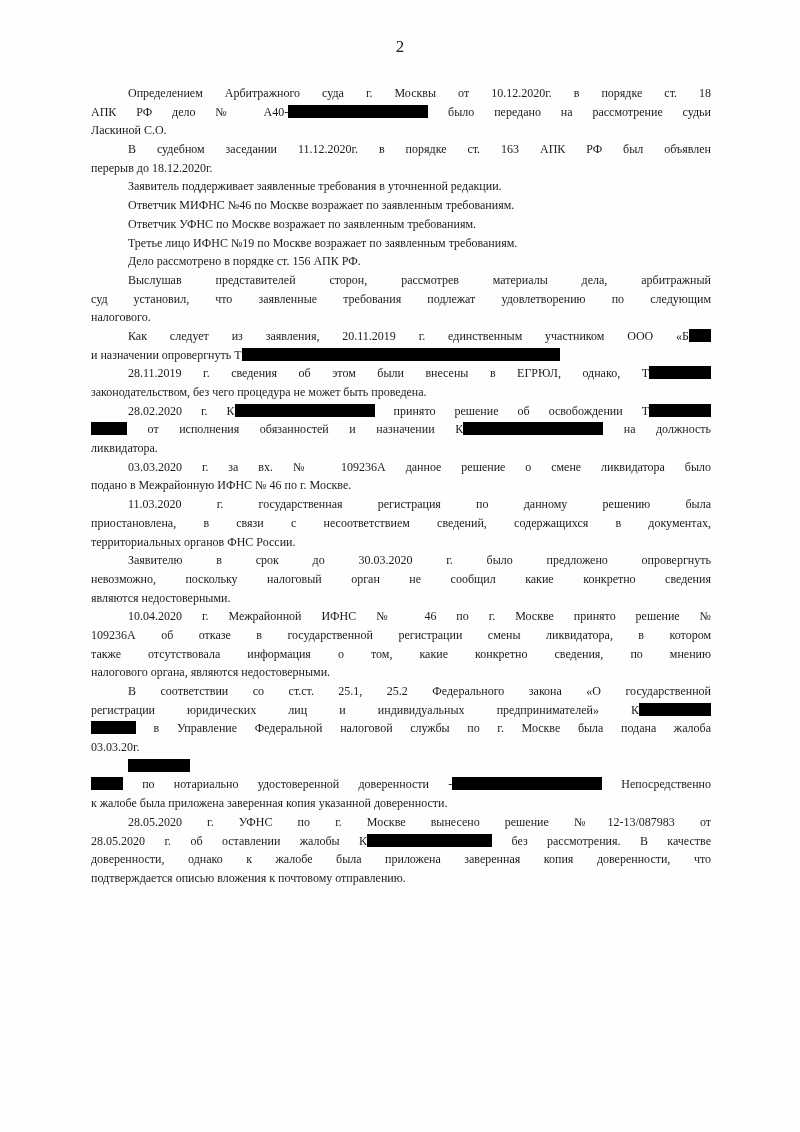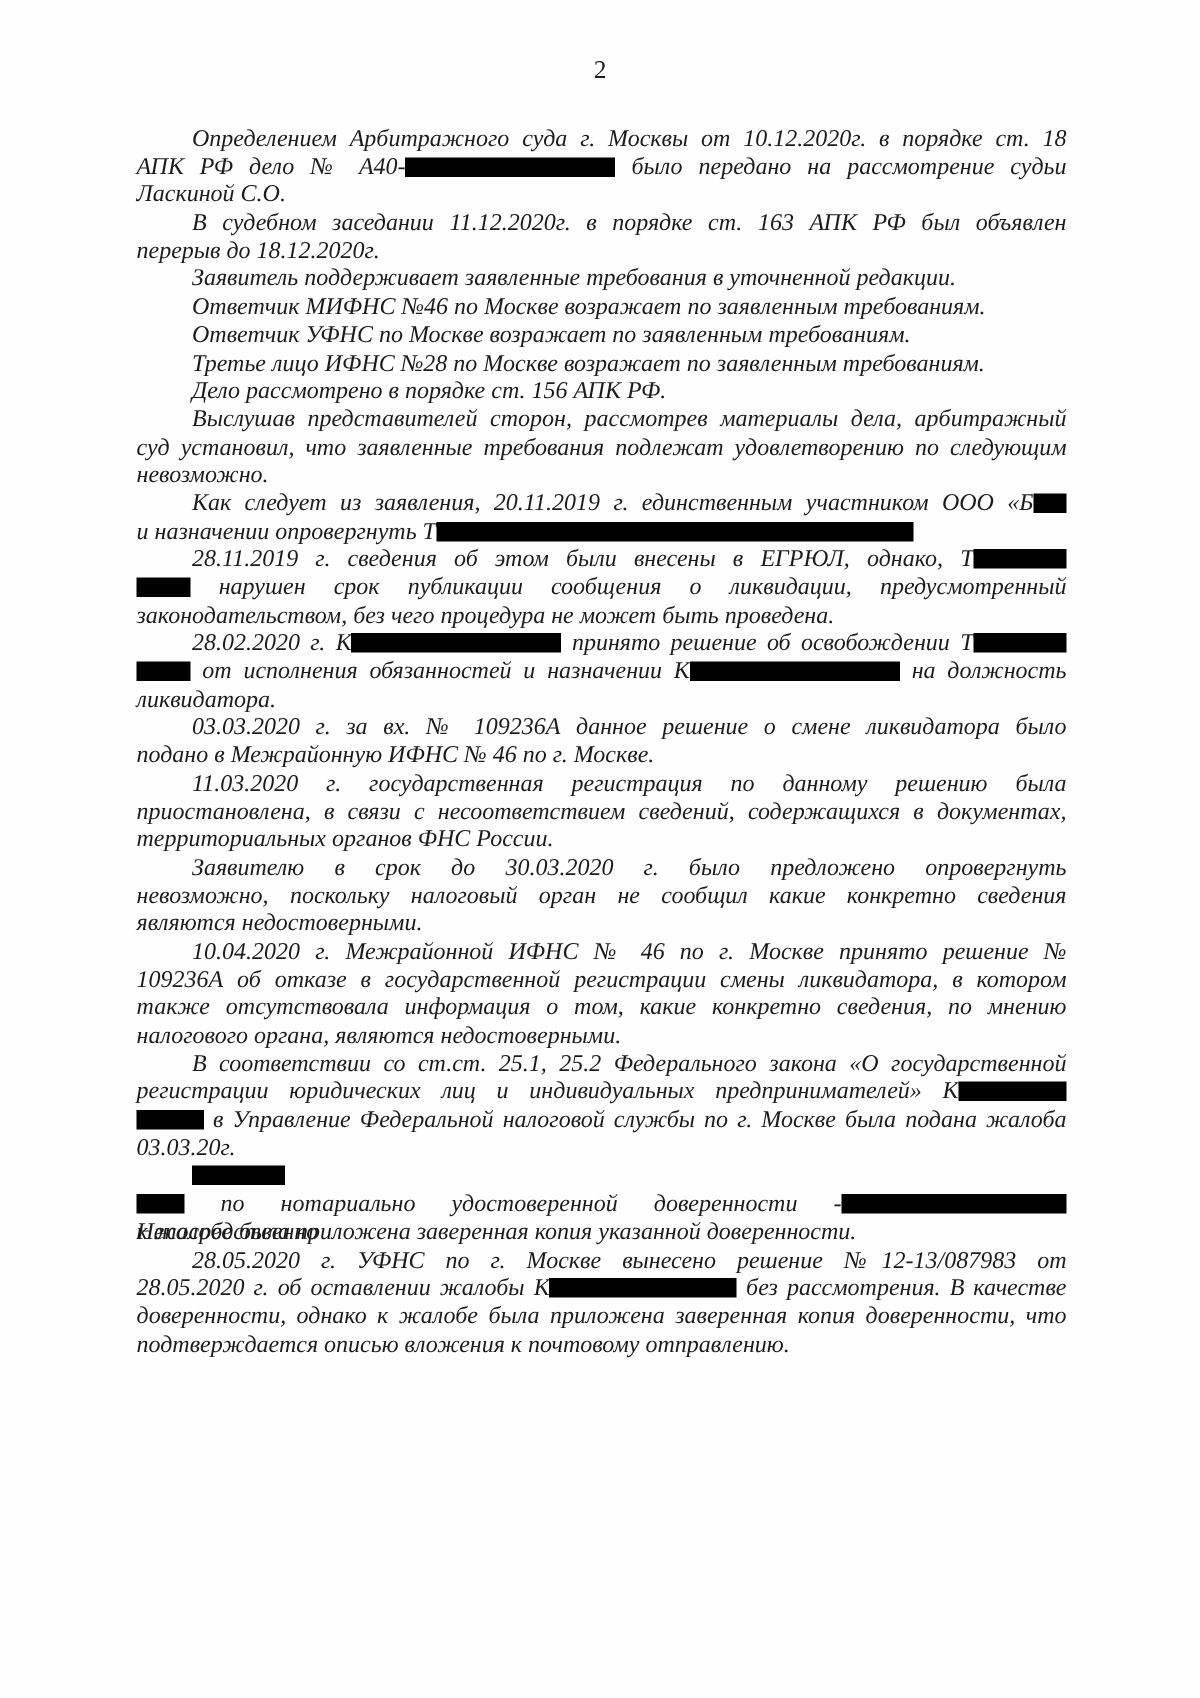--- a/index.html
+++ b/index.html
@@ -25,26 +25,25 @@
     font-size: 17px;
     line-height: 19px;
   }
   .text-block {
     position: absolute;
     top: 84px;
     left: 91px;
     width: 620px;
   }
   .line {
-    font-size: 16px;
+    font-size: 12px;
     line-height: 18.7px;
     height: 18.7px;
     text-align: left;
     box-sizing: border-box;
-    font-style: italic;
   }
   .line.ind {
     padding-left: 37px;
   }
   .line.j {
     text-align: justify;
     text-align-last: justify;
   }
   .redact {
     display: inline-block;
@@ -60,29 +59,28 @@
   <div class="page-number">2</div>
   <div class="text-block">
       <div class="line j ind"><span>Определением Арбитражного суда г. Москвы от 10.12.2020г. в порядке ст. 18</span></div>
       <div class="line j"><span>АПК РФ дело № А40-</span><span class="redact" style="width: 140px;"></span><span> было передано на рассмотрение судьи</span></div>
       <div class="line"><span>Ласкиной С.О.</span></div>
       <div class="line j ind"><span>В судебном заседании 11.12.2020г. в порядке ст. 163 АПК РФ был объявлен</span></div>
       <div class="line"><span>перерыв до 18.12.2020г.</span></div>
       <div class="line ind"><span>Заявитель поддерживает заявленные требования в уточненной редакции.</span></div>
       <div class="line ind"><span>Ответчик МИФНС №46 по Москве возражает по заявленным требованиям.</span></div>
       <div class="line ind"><span>Ответчик УФНС по Москве возражает по заявленным требованиям.</span></div>
-      <div class="line ind"><span>Третье лицо ИФНС №28 по Москве возражает по заявленным требованиям.</span></div>
+      <div class="line ind"><span>Третье лицо ИФНС №19 по Москве возражает по заявленным требованиям.</span></div>
       <div class="line ind"><span>Дело рассмотрено в порядке ст. 156 АПК РФ.</span></div>
       <div class="line j ind"><span>Выслушав представителей сторон, рассмотрев материалы дела, арбитражный</span></div>
       <div class="line j"><span>суд установил, что заявленные требования подлежат удовлетворению по следующим</span></div>
-      <div class="line"><span>невозможно.</span></div>
+      <div class="line"><span>налогового.</span></div>
       <div class="line j ind"><span>Как следует из заявления, 20.11.2019 г. единственным участником ООО «Б</span><span class="redact" style="width: 22px;"></span></div>
       <div class="line"><span>и назначении опровергнуть Т</span><span class="redact" style="width: 318px;"></span></div>
       <div class="line j ind"><span>28.11.2019 г. сведения об этом были внесены в ЕГРЮЛ, однако, Т</span><span class="redact" style="width: 62px;"></span></div>
-      <div class="line j"><span class="redact" style="width: 36px;"></span><span> нарушен срок публикации сообщения о ликвидации, предусмотренный</span></div>
       <div class="line"><span>законодательством, без чего процедура не может быть проведена.</span></div>
       <div class="line j ind"><span>28.02.2020 г. К</span><span class="redact" style="width: 140px;"></span><span> принято решение об освобождении Т</span><span class="redact" style="width: 62px;"></span></div>
       <div class="line j"><span class="redact" style="width: 36px;"></span><span> от исполнения обязанностей и назначении К</span><span class="redact" style="width: 140px;"></span><span> на должность</span></div>
       <div class="line"><span>ликвидатора.</span></div>
       <div class="line j ind"><span>03.03.2020 г. за вх. № 109236А данное решение о смене ликвидатора было</span></div>
       <div class="line"><span>подано в Межрайонную ИФНС № 46 по г. Москве.</span></div>
       <div class="line j ind"><span>11.03.2020 г. государственная регистрация по данному решению была</span></div>
       <div class="line j"><span>приостановлена, в связи с несоответствием сведений, содержащихся в документах,</span></div>
       <div class="line"><span>территориальных органов ФНС России.</span></div>
       <div class="line j ind"><span>Заявителю в срок до 30.03.2020 г. было предложено опровергнуть</span></div>

